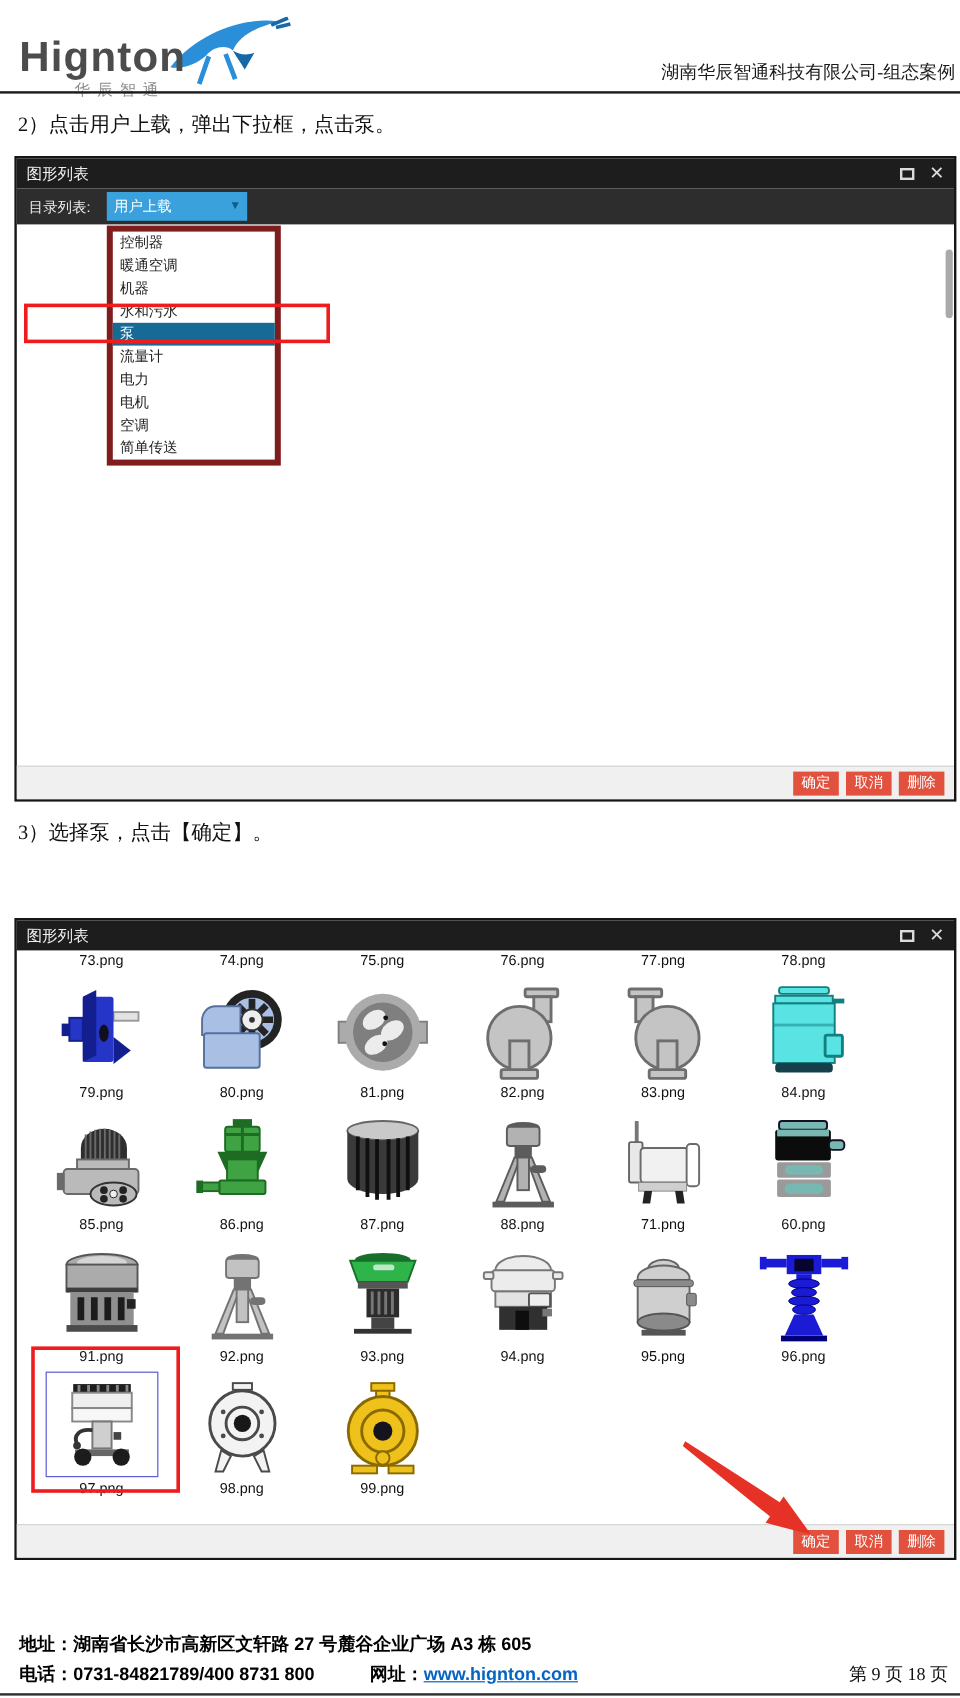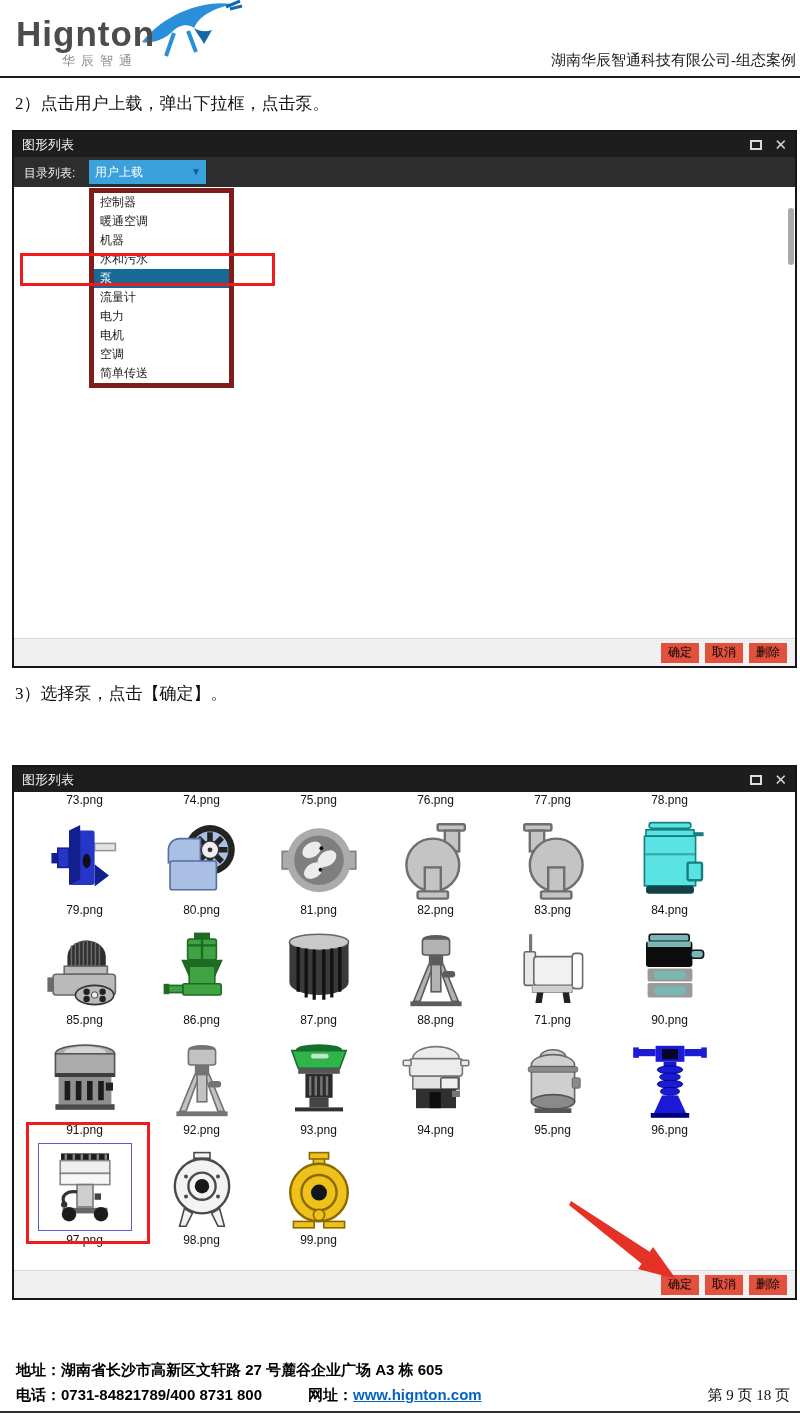--- a/index.html
+++ b/index.html
@@ -1,21 +1,21 @@
 <!DOCTYPE html>
 <html><head>
 <meta charset="utf-8">
 <style>
   * { margin:0; padding:0; box-sizing:border-box; }
   html,body { width:800px; height:1415px; background:#fff; font-family:"Liberation Sans", sans-serif; }
   .page { position:relative; width:800px; height:1415px; overflow:hidden; background:#fff; }
 
   
   .header { position:absolute; left:0; top:0; width:800px; height:78px; }
-  .logo { position:absolute; left:16px; top:2px; width:220px; height:72px; }
+  .logo { position:absolute; left:16px; top:16px; width:220px; height:72px; }
   .logo-text { position:absolute; left:0; top:12px; font-size:35px; font-weight:800; color:#4c4c4c; letter-spacing:1px; font-family:"Liberation Sans",sans-serif; }
   .logo-sub { position:absolute; left:46px; top:50px; font-size:13px; color:#8b8b8b; letter-spacing:6px; }
   .logo-swoosh { position:absolute; left:78px; top:-2px; }
   .doc-title { position:absolute; right:4px; bottom:8px; font-family:"Liberation Serif",serif; font-size:15px; color:#1a1a1a; }
   .header-line { position:absolute; left:0; top:76px; width:800px; height:2px; background:#1b1b1b; }
 
   
   .step { position:absolute; left:15px; font-family:"Liberation Serif",serif; font-size:17px; color:#111; }
   .step2 { top:92px;text-align:right; }
   .step3 { top:682px; }
@@ -38,21 +38,21 @@
   .d1-select .arr { position:absolute; right:5px; top:0; color:#0f5d8c; font-size:10px; }
   .d1-list { position:absolute; left:75px; top:56px; width:145px; background:#fff; border:5px solid #7f1d1d; z-index:2; }
   .d1-item { height:19px; line-height:19px; font-size:12px; color:#222; padding-left:6px; white-space:nowrap; }
   .d1-item.selected { color:#fff; }
   .d1-scroll { position:absolute; right:1px; top:76px; width:6px; height:57px; background:#aaa; border-radius:3px; z-index:3; }
   .redbox { position:absolute; border:3px solid #ee1c1c; z-index:4; }
   .d1-redbox { left:6px; top:121px; width:255px; height:33px; }
 
   .dlg-footer { position:absolute; left:0; right:0; bottom:0; height:28px; background:#f0f0f0; border-top:1px solid #d6d6d6;
                 display:flex; align-items:center; justify-content:flex-end; gap:6px; padding-right:8px; }
-  .btn-red { min-width:36px; height:20px; border:none; color:#000000; font-size:12px; padding:0 7px; cursor:pointer;
+  .btn-red { min-width:36px; height:20px; border:none; color:#ffffff; font-size:12px; padding:0 7px; cursor:pointer;
              font-family:"Liberation Sans",sans-serif; }
 
   
   .grid { position:absolute; left:12px; top:25px; width:760px; height:480px; overflow:hidden; }
   .grid-toprow { display:flex; height:14px; margin-top:1px; }
   .grid-toplabel { width:117px; text-align:center; font-size:12px; color:#111; }
   .grid-row { display:flex; height:110px; }
   .grid-cell { width:117px; display:flex; flex-direction:column; justify-content:flex-end; align-items:center; }
   .cell-icon { height:84px; display:flex; align-items:flex-end; justify-content:center; }
   .cell-icon.sel { border:1px solid #5b5bd6; padding:0 6px; height:88px; align-items:center; }
@@ -311,21 +311,21 @@
                 <rect x="24" y="4" width="50" height="9" rx="3" fill="#79b7b2" stroke="#112" stroke-width="2"></rect>
                 <rect x="20" y="13" width="58" height="32" rx="3" fill="#0c0c0c"></rect>
                 <rect x="22" y="13" width="54" height="7" fill="#79b7b2"></rect>
                 <rect x="76" y="24" width="16" height="10" rx="4" fill="#79b7b2" stroke="#112" stroke-width="2"></rect>
                 <rect x="22" y="47" width="56" height="16" rx="2" fill="#9a9a9a"></rect>
                 <rect x="30" y="50" width="40" height="10" rx="5" fill="#79b7b2"></rect>
                 <rect x="22" y="65" width="56" height="18" rx="2" fill="#9a9a9a"></rect>
                 <rect x="30" y="69" width="40" height="11" rx="5" fill="#79b7b2"></rect>
               </svg>
             </div>
-            <div class="cell-label">90.png</div>
+            <div class="cell-label">60.png</div>
           </div>
         </div>
         <div class="grid-row">
           <div class="grid-cell">
             <div class="cell-icon">
               <svg viewBox="0 0 100 100" width="80" height="80">
                 <ellipse cx="50" cy="16" rx="37" ry="11" fill="#ababab" stroke="#555" stroke-width="2"></ellipse>
                 <ellipse cx="50" cy="14" rx="26" ry="7" fill="#d5d5d5"></ellipse>
                 <rect x="13" y="16" width="74" height="28" fill="#ababab" stroke="#555" stroke-width="2"></rect>
                 <rect x="13" y="40" width="74" height="5" fill="#3d3d3d"></rect>

